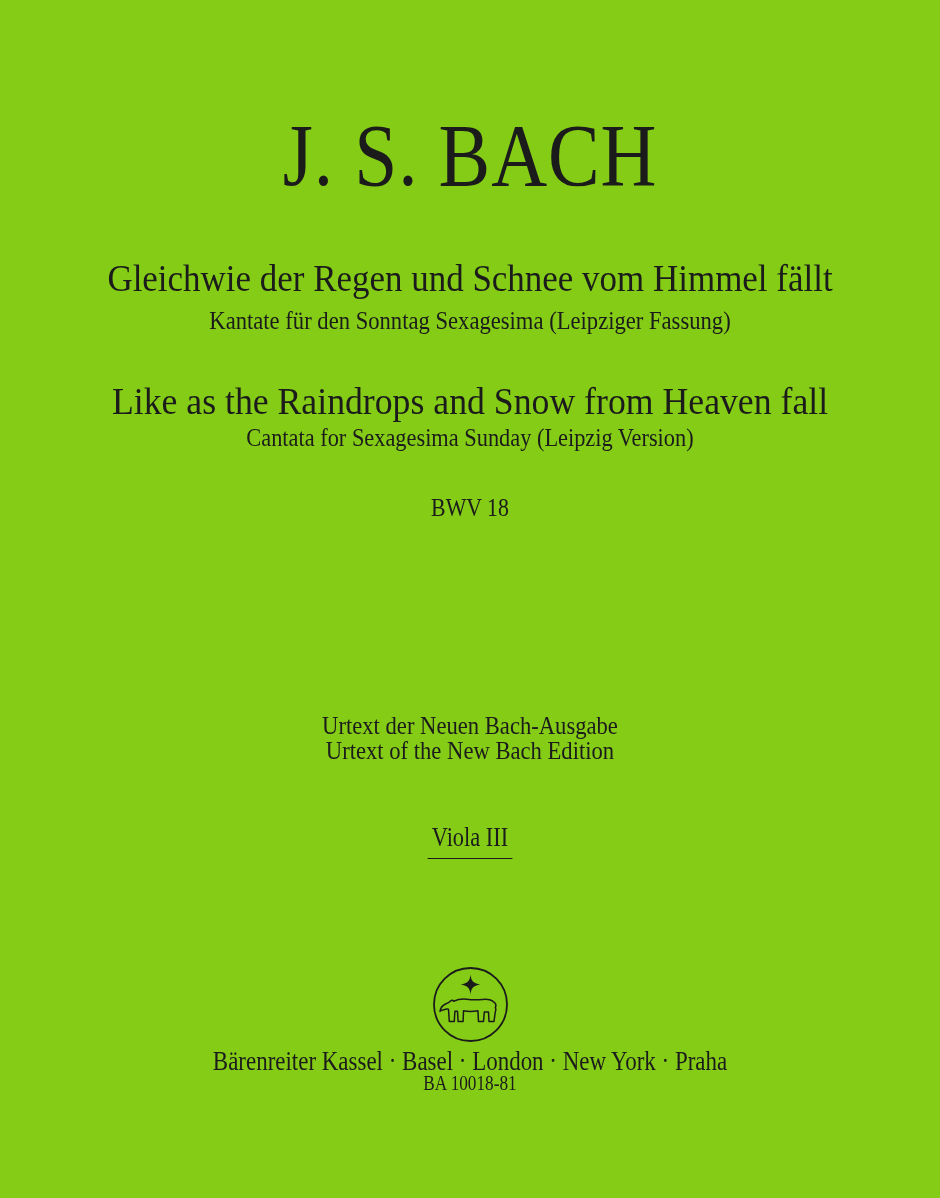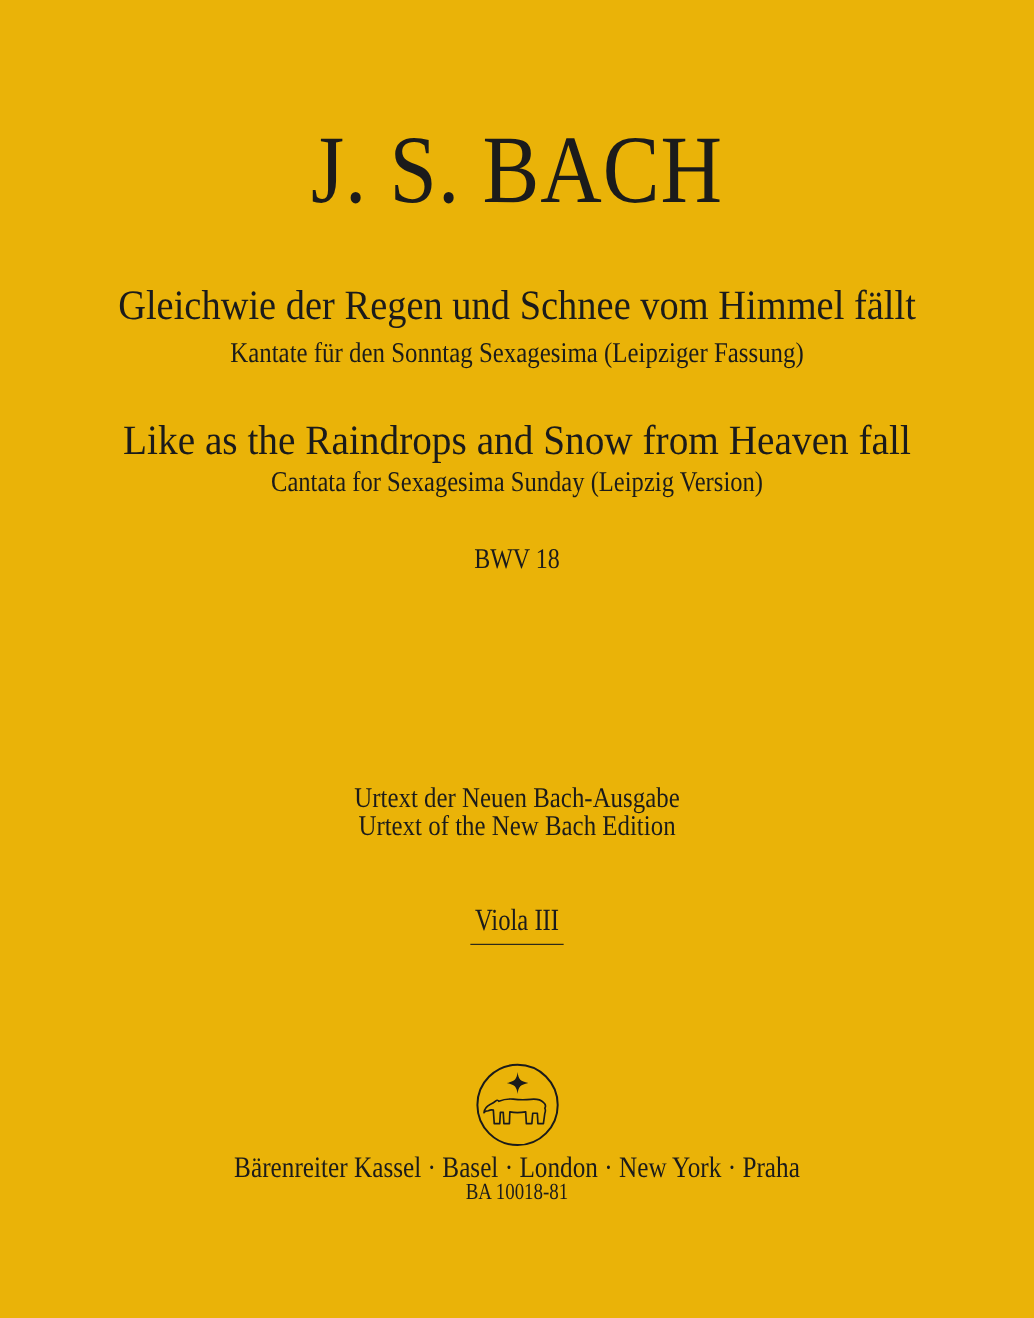--- a/index.html
+++ b/index.html
@@ -5,21 +5,21 @@
   html, body {
     margin: 0;
     padding: 0;
     background: #e8e8e8;
   }
   #page {
     position: relative;
     width: 940px;
     height: 1198px;
     margin: 0 auto;
-    background: #eab308;
+    background: #84cc16;
     overflow: hidden;
     font-family: "Liberation Serif", "DejaVu Serif", serif;
     color: #1b1b1b;
   }
   .line {
     position: absolute;
     left: 0;
     width: 100%;
     text-align: center;
     line-height: 1;

